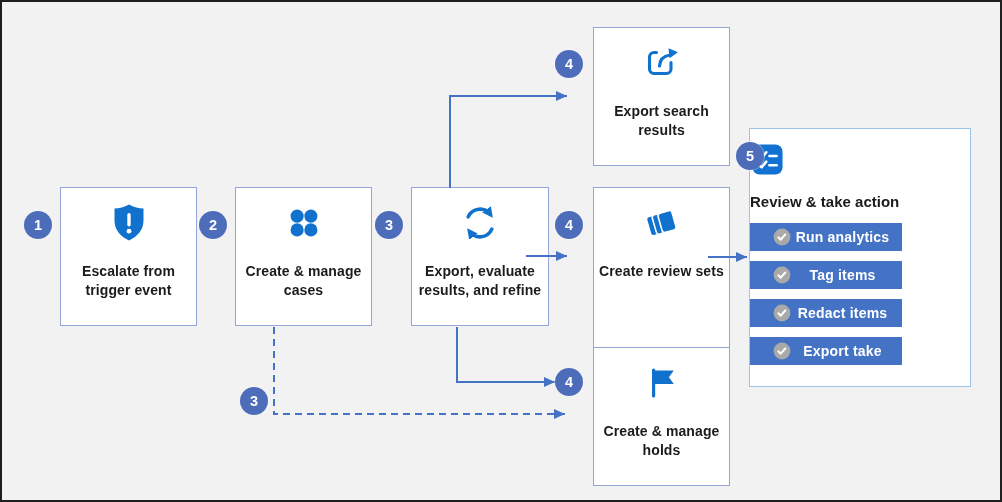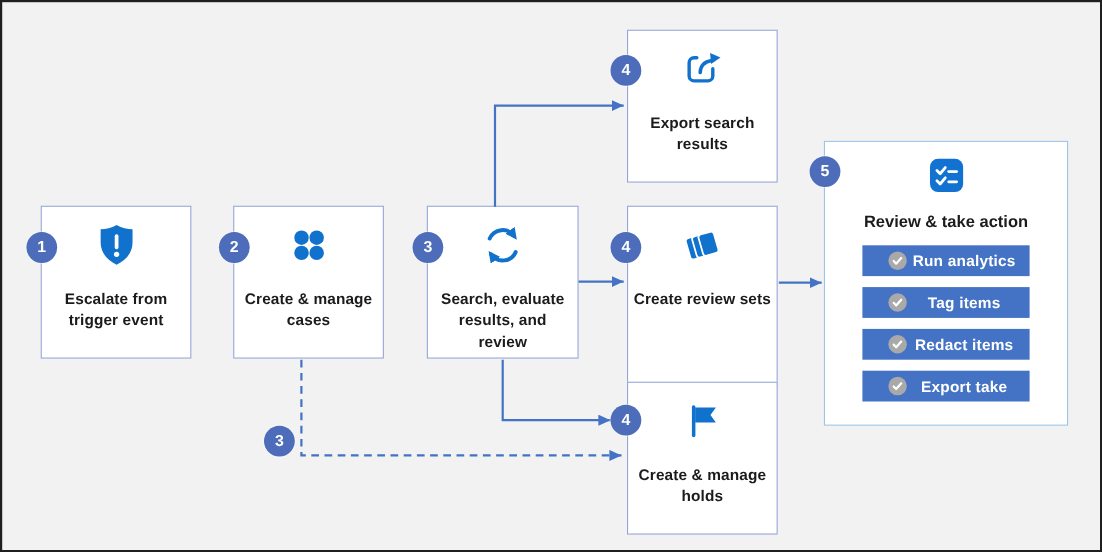--- a/index.html
+++ b/index.html
@@ -4,31 +4,31 @@
 <style>
   html,body{margin:0;padding:0;background:#e9e9e9;}
   .canvas{
     position:relative;width:1002px;height:502px;
     background:#f2f2f2;border:2px solid #1f1f1f;box-sizing:border-box;
     font-family:"Liberation Sans","DejaVu Sans",sans-serif;
     color:#1b1b1b;overflow:hidden;
   }
   .node{
     position:absolute;background:#ffffff;border:1.5px solid #95a5d8;
-    box-sizing:border-box;display:flex;flex-direction:column;align-items:center;
+    box-sizing:border-box;display:flex;flex-direction:column;align-items:center;margin-left:23px;
   }
   .node .icon-wrap{margin-top:15px;height:40px;display:flex;align-items:center;justify-content:center;}
   .node .label{
     margin-top:19px;font-size:14px;font-weight:700;line-height:1.38;
     text-align:center;width:126px;color:#1b1b1b;letter-spacing:.1px;
   }
   .panel{
     position:absolute;left:747px;top:126px;width:222px;height:259px;
     background:#ffffff;border:1.5px solid #9cc3e8;box-sizing:border-box;
-    display:flex;flex-direction:column;align-items:center;
+    display:flex;flex-direction:column;align-items:flex-start;
   }
   .panel .icon-wrap{margin-top:13px;height:36px;}
   .panel .title{margin-top:15px;font-size:15px;font-weight:700;color:#1b1b1b;}
   .actions{margin-top:13px;display:flex;flex-direction:column;gap:10px;}
   .action-btn{
     width:152px;height:28px;background:#4472c4;display:flex;align-items:center;
     padding-left:23px;box-sizing:border-box;
   }
   .action-btn .btn-label{
     flex:1;text-align:center;color:#ffffff;font-size:14px;font-weight:600;
@@ -88,21 +88,21 @@
       <svg width="38" height="38" viewBox="0 0 36 36">
         <defs>
           <marker id="syncArrow" markerUnits="userSpaceOnUse" markerWidth="10" markerHeight="10" refX="6" refY="5" orient="auto">
             <path d="M0 0 L10 5 L0 10 Z" fill="#1072cd"></path>
           </marker>
         </defs>
         <path d="M6.8 12.2 A12.2 12.2 0 0 1 27.8 9.9" fill="none" stroke="#1072cd" stroke-width="3.4" stroke-linecap="round" marker-end="url(#syncArrow)"></path>
         <path d="M29.2 23.8 A12.2 12.2 0 0 1 8.2 26.1" fill="none" stroke="#1072cd" stroke-width="3.4" stroke-linecap="round" marker-end="url(#syncArrow)"></path>
       </svg>
     </div>
-    <div class="label">Search, evaluate results, and review</div>
+    <div class="label">Export, evaluate results, and refine</div>
   </div>
 
   <div class="node" style="left:568px;top:25px;width:137px;height:139px;">
     <div class="icon-wrap">
       <svg width="38" height="36" viewBox="0 0 36 36">
         <path d="M12.5 7.5 H10 a4.5 4.5 0 0 0 -4.5 4.5 v12 a4.5 4.5 0 0 0 4.5 4.5 h12.5 a4.5 4.5 0 0 0 4.5 -4.5 v-6.5" fill="none" stroke="#1072cd" stroke-width="3.1" stroke-linecap="round"></path>
         <path d="M15.5 21 C15.8 14.8 19.8 11 26 10" fill="none" stroke="#1072cd" stroke-width="3.2" stroke-linecap="round"></path>
         <polygon points="24.5,3.2 34,7.2 25.5,13.2" fill="#1072cd"></polygon>
       </svg>
     </div>

